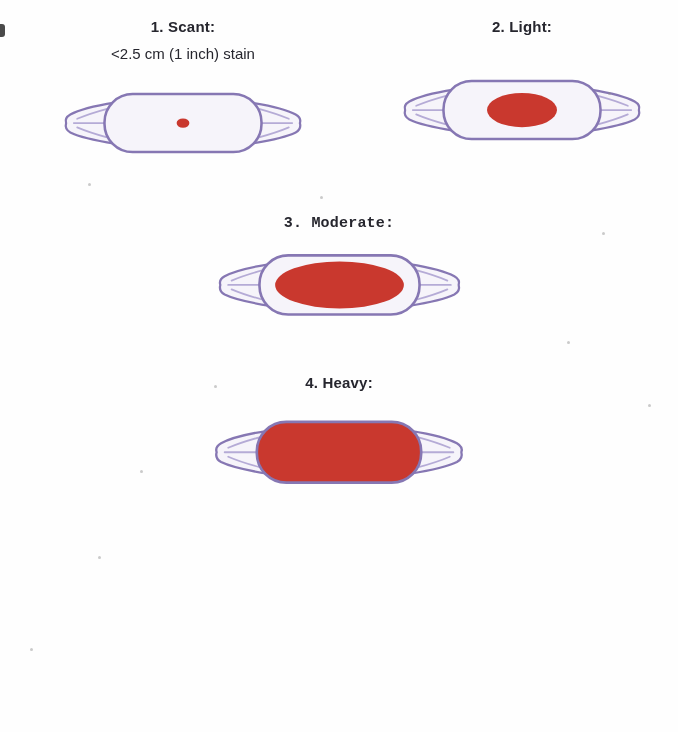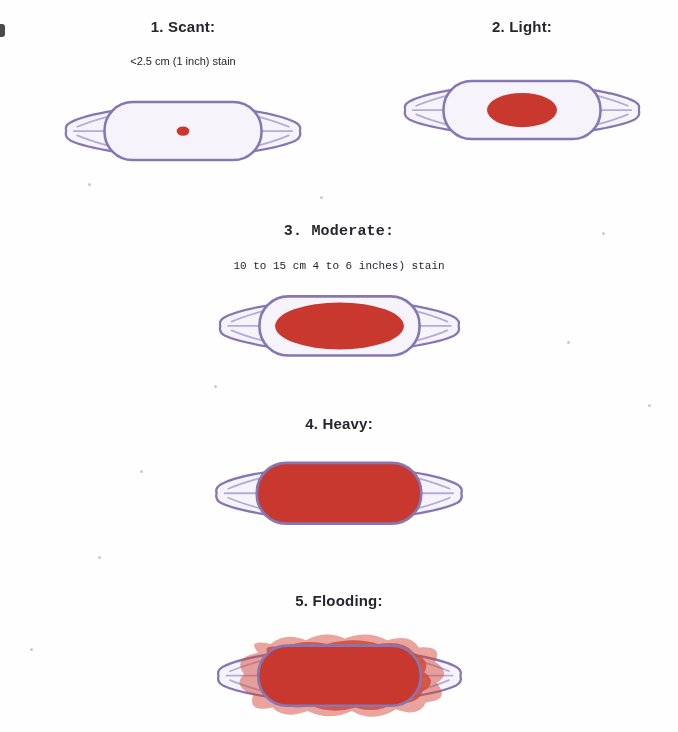--- a/index.html
+++ b/index.html
@@ -6,21 +6,21 @@
   body{
     width:678px;height:732px;position:relative;overflow:hidden;
     background:#fefefe;
     font-family:"Liberation Sans","DejaVu Sans",sans-serif;
     color:#26262e;
   }
   main{width:100%;height:100%;position:relative;}
   figure{margin:0;}
   .item{display:flex;flex-direction:column;align-items:center;text-align:center;}
   .label{font-weight:700;font-size:15px;letter-spacing:.2px;line-height:18px;}
-  .desc{font-size:11px;line-height:15px;margin-top:18px;}
+  .desc{font-size:15px;line-height:15px;margin-top:10px;}
   .row-top{display:flex;padding-top:18px;}
   .col1{width:366px;}
   .col2{flex:1;gap:12px;}
   .pad{margin-left:auto;margin-right:auto;}
   .pad-0,.pad-1{width:256px;margin-top:16px;}
   .pad-2{width:261px;margin-top:5px;}
   .pad-3{width:268px;margin-top:12px;}
   .pad-4{width:265px;margin-top:18px;}
   .item-3{margin-top:46px;font-family:Liberation Mono, monospace;}
   .item-4{margin-top:42px;justify-content:flex-end;}
@@ -76,21 +76,20 @@
             </g>
             <rect x="58" y="20" width="184" height="68" rx="33" fill="#f6f4fa" stroke="#8677b3" stroke-width="3"></rect>
             <ellipse cx="150" cy="54" rx="41" ry="20" fill="#c9382e"></ellipse>
           </svg>
         </div>
     </figure>
   </div>
 
   <figure class="item item-3">
     <div class="label">3. Moderate:</div>
-    <div class="desc">10 to 15 cm 4 to 6 inches) stain</div>
     <div class="pad pad-2">
         <svg viewBox="0 0 300 108" xmlns="http://www.w3.org/2000/svg" style="display:block;width:100%;height:auto">
           <g>
             <path d="M 70 30 Q 32 36 18 44 q -7 4 -5 10 q -2 7 5 11 Q 32 72 70 78 Z" fill="#f6f4fa" stroke="#8677b3" stroke-width="2.6" stroke-linejoin="round"></path>
             <path class="f" d="M 62 37 Q 40 43 26 49"></path>
             <path class="f" d="M 62 54 Q 38 54 22 54"></path>
             <path class="f" d="M 62 71 Q 40 65 26 59"></path>
           </g>
           <g transform="translate(300,0) scale(-1,1)">
             <path d="M 70 30 Q 32 36 18 44 q -7 4 -5 10 q -2 7 5 11 Q 32 72 70 78 Z" fill="#f6f4fa" stroke="#8677b3" stroke-width="2.6" stroke-linejoin="round"></path>
@@ -118,42 +117,20 @@
             <path d="M 70 30 Q 32 36 18 44 q -7 4 -5 10 q -2 7 5 11 Q 32 72 70 78 Z" fill="#f6f4fa" stroke="#8677b3" stroke-width="2.6" stroke-linejoin="round"></path>
             <path class="f" d="M 62 37 Q 40 43 26 49"></path>
             <path class="f" d="M 62 54 Q 38 54 22 54"></path>
             <path class="f" d="M 62 71 Q 40 65 26 59"></path>
           </g>
           <rect x="58" y="20" width="184" height="68" rx="33" fill="#c9382e" stroke="#8677b3" stroke-width="3"></rect>
         </svg>
       </div>
   </figure>
 
-  <figure class="item item-5">
-    <div class="label">5. Flooding:</div>
-    <div class="pad pad-4">
-        <svg viewBox="0 0 300 108" xmlns="http://www.w3.org/2000/svg" style="display:block;width:100%;height:auto">
-          <g>
-            <path d="M 70 30 Q 32 36 18 44 q -7 4 -5 10 q -2 7 5 11 Q 32 72 70 78 Z" fill="#f6f4fa" stroke="#8677b3" stroke-width="2.6" stroke-linejoin="round"></path>
-            <path class="f" d="M 62 37 Q 40 43 26 49"></path>
-            <path class="f" d="M 62 54 Q 38 54 22 54"></path>
-            <path class="f" d="M 62 71 Q 40 65 26 59"></path>
-          </g>
-          <g transform="translate(300,0) scale(-1,1)">
-            <path d="M 70 30 Q 32 36 18 44 q -7 4 -5 10 q -2 7 5 11 Q 32 72 70 78 Z" fill="#f6f4fa" stroke="#8677b3" stroke-width="2.6" stroke-linejoin="round"></path>
-            <path class="f" d="M 62 37 Q 40 43 26 49"></path>
-            <path class="f" d="M 62 54 Q 38 54 22 54"></path>
-            <path class="f" d="M 62 71 Q 40 65 26 59"></path>
-          </g>
-          <path d="M58 28 Q 44 12 72 18 Q 90 4 112 14 Q 134 2 156 12 Q 182 2 204 14 Q 230 6 240 22 Q 268 20 258 38 Q 278 52 260 62 Q 276 82 248 84 Q 240 102 214 92 Q 188 108 164 94 Q 138 106 114 94 Q 88 104 74 90 Q 46 96 52 76 Q 28 66 42 52 Q 28 34 58 28 Z" fill="#d14a3c" fill-opacity="0.5"></path>
-          <path d="M70 30 Q 60 18 86 22 Q 108 12 136 18 Q 166 10 194 18 Q 224 14 234 28 Q 254 36 246 50 Q 262 62 244 72 Q 238 88 214 84 Q 192 98 168 90 Q 142 98 118 88 Q 94 94 82 82 Q 60 80 66 64 Q 52 52 62 44 Q 58 34 70 30 Z" fill="#d14a3c" fill-opacity="0.85"></path>
-          <rect x="58" y="20" width="184" height="68" rx="33" fill="#c9382e" stroke="#8677b3" stroke-width="3"></rect>
-        </svg>
-      </div>
-  </figure>
 
   <i class="edge-mark"></i>
   <i class="speck" style="left:88px;top:183px"></i>
   <i class="speck" style="left:320px;top:196px"></i>
   <i class="speck" style="left:602px;top:232px"></i>
   <i class="speck" style="left:567px;top:341px"></i>
   <i class="speck" style="left:140px;top:470px"></i>
   <i class="speck" style="left:98px;top:556px"></i>
   <i class="speck" style="left:648px;top:404px"></i>
   <i class="speck" style="left:214px;top:385px"></i>

